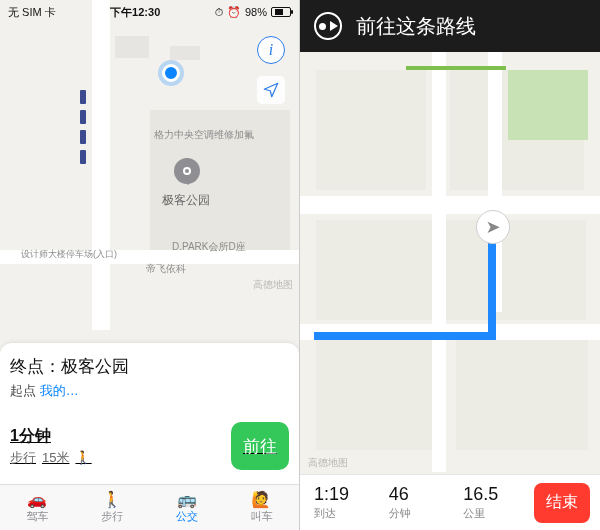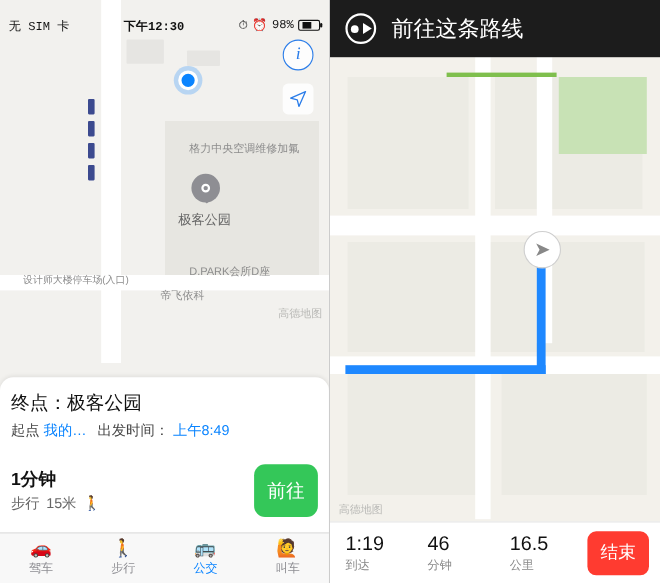--- a/index.html
+++ b/index.html
@@ -10,23 +10,22 @@
     background: #fff;
   }
   .pane { position: relative; overflow: hidden; }
   .left { width: 300px; height: 530px; border-right: 1px solid #ccc; }
   .right { width: 300px; height: 530px; }
 
   
   .statusbar {
     height: 22px; display: flex; align-items: center;
     font-size: 11px; padding: 0 6px; background: rgba(255,255,255,0.0);
-    position: absolute; top: 12px; left: 0; right: 0; z-index: 20;
+    position: absolute; top: 1px; left: 0; right: 0; z-index: 20;
     color: #111;
-    font-family: Liberation Mono, monospace;
   }
   .statusbar .spacer { flex:1; }
   .statusbar .time { font-weight: 600; }
   .statusbar span { margin: 0 2px; }
   .battbox { display:inline-block; width:20px; height:10px; border:1px solid #111; border-radius:2px; position:relative; margin-left:2px;}
   .battbox::after{content:"";position:absolute;right:-3px;top:2px;width:2px;height:4px;background:#111;border-radius:1px;}
   .battfill{position:absolute;left:1px;top:1px;bottom:1px;width:42%;background:#111;}
 
   
   .lmap {
@@ -66,21 +65,21 @@
 
   
   .card {
     position:absolute; left:0; right:0; bottom:46px;
     background:#fff; border-top-left-radius:12px; border-top-right-radius:12px;
     padding:12px 10px 14px; box-shadow:0 -1px 4px rgba(0,0,0,.08);
   }
   .dest { font-size:17px; font-weight:500; color:#111; }
   .subrow { margin-top:4px; font-size:13px; color:#444; display:flex; gap:10px; flex-wrap:wrap;}
   .link { color:#0a84ff; }
-  .midrow { display:flex; align-items:center; justify-content:space-between; margin-top:22px;}
+  .midrow { display:flex; align-items:center; justify-content:space-between; margin-top:22px;text-decoration:underline;}
   .eta { font-size:16px; font-weight:600; color:#111;}
   .etasub { font-size:13px; color:#666; margin-top:2px; display:flex; align-items:center; gap:6px;}
   .go-btn {
     background:#34c759; color:#fff; width:58px; height:48px;
     border-radius:10px; display:flex; align-items:center; justify-content:center;
     font-size:17px;
   }
 
   
   .tabbar {
@@ -143,21 +142,21 @@
     <div class="building" style="left:115px;top:36px;width:34px;height:22px;"></div>
     <div class="building" style="left:170px;top:46px;width:30px;height:14px;"></div>
 
     <div class="dashed" style="left:80px;top:90px;">
       <div class="dashseg"></div>
         <div class="dashseg"></div>
         <div class="dashseg"></div>
         <div class="dashseg"></div>
     </div>
 
-    <div class="maplabel" style="left:172px;top:128px;">格力中央空调维修加氟</div>
+    <div class="maplabel" style="left:154px;top:128px;">格力中央空调维修加氟</div>
     <div class="maplabel" style="left:146px;top:214px;margin-top:48px;">帝飞依科</div>
     <div class="maplabel" style="left:172px;top:240px;">D.PARK会所D座</div>
     <div class="maplabel" style="left:2px;top:248px;font-size:9px;margin-left:19px;">设计师大楼停车场(入口)</div>
 
     <div class="locdot" style="left:162px;top:64px;"></div>
 
     <div class="pin" style="left:174px;top:158px;">
       <div class="pin-inner"></div>
     </div>
     <div class="pinlabel" style="left:162px;top:192px;">极客公园</div>
@@ -188,24 +187,20 @@
   </div>
 
   <div class="card">
     <div class="dest">
       <span>终点：</span><span>极客公园</span>
     </div>
     <div class="subrow">
       <span>
         <span>起点</span>
         <span class="link">我的…</span>
-      </span>
-      <span>
-        <span>出发时间：</span>
-        <span class="link">上午8:49</span>
       </span>
     </div>
     <div class="midrow">
       <div>
         <div class="eta">1分钟</div>
         <div class="etasub">
           <span>步行</span>
           <span>15米</span>
           <span>🚶</span>
         </div>

